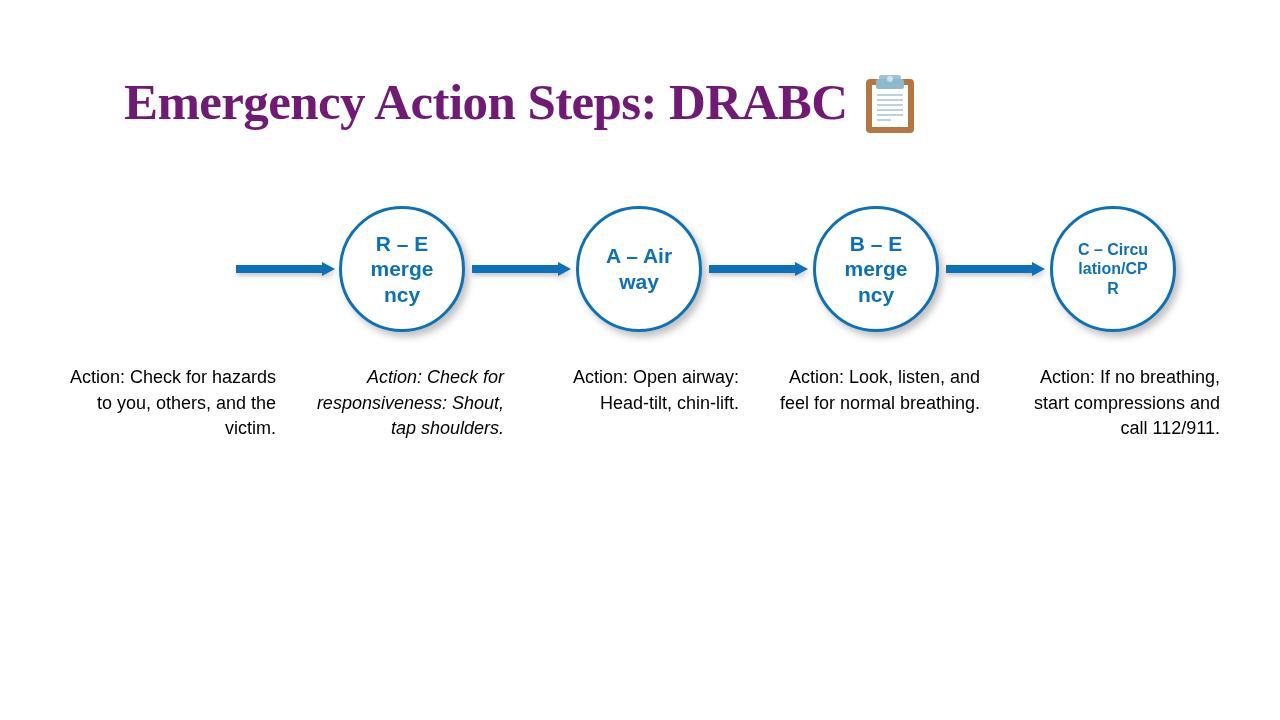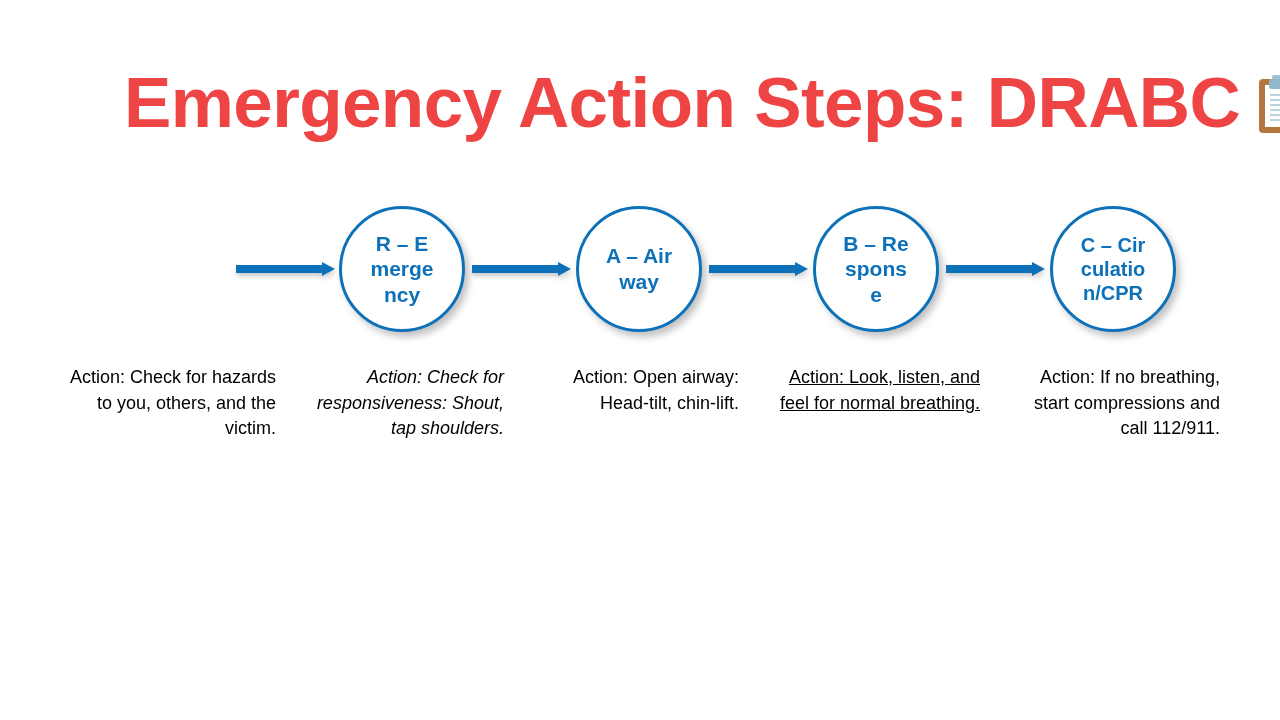--- a/index.html
+++ b/index.html
@@ -27,24 +27,24 @@
   #title-row {
     position: absolute;
     left: 124px;
     top: 62px;
     height: 80px;
     display: flex;
     align-items: center;
     white-space: nowrap;
   }
   #title-text {
-    font-family: Liberation Sans, sans-serif;
-    font-size: 71px;
+    font-family: Liberation Serif, serif;
+    font-size: 51px;
     font-weight: bold;
-    color: #ef4444;
+    color: #701a75;
     letter-spacing: -0.6px;
     line-height: 1;
   }
   #title-emoji {
     margin-left: 16px;
     width: 54px;
     height: 62px;
     display: inline-block;
     flex: none;
     position: relative;
@@ -81,21 +81,21 @@
     color: #0c71b9;
     line-height: 1.22;
     text-align: center;
     width: 68px;
     word-break: break-all;
     overflow-wrap: anywhere;
     hyphens: none;
   }
   .node.wide .node-label {
     width: 74px;
-    font-size: 20px;
+    font-size: 16px;
     line-height: 1.2;
   }
 
   
   .arrow {
     position: absolute;
     top: 62px;
     height: 14px;
   }
   .arrow .shaft {
@@ -181,35 +181,35 @@
     <div class="node" style="left:576px;">
       <span class="node-label">A – Airway</span>
     </div>
 
     <div class="arrow" style="left:709px; width:99px;">
       <div class="shaft" style="width:86px;"></div>
       <div class="head" style="left:86px;"></div>
     </div>
 
     <div class="node" style="left:813px;">
-      <span class="node-label">B – Response</span>
+      <span class="node-label">B – Emergency</span>
     </div>
 
     <div class="arrow" style="left:946px; width:99px;">
       <div class="shaft" style="width:86px;"></div>
       <div class="head" style="left:86px;"></div>
     </div>
 
     <div class="node wide" style="left:1050px;">
       <span class="node-label">C – Circulation/CPR</span>
     </div>
 
   </div>
 
   <div id="captions">
     <div class="caption" style="left:56px; width:220px;">Action: Check for hazards to you, others, and the victim.</div>
     <div class="caption" style="left:300px; width:204px;font-style:italic;">Action: Check for responsiveness: Shout, tap shoulders.</div>
     <div class="caption" style="left:539px; width:200px;">Action: Open airway: Head-tilt, chin-lift.</div>
-    <div class="caption" style="left:772px; width:208px;text-decoration:underline;">Action: Look, listen, and feel for normal breathing.</div>
+    <div class="caption" style="left:772px; width:208px;">Action: Look, listen, and feel for normal breathing.</div>
     <div class="caption" style="left:1006px; width:214px;">Action: If no breathing, start compressions and call 112/911.</div>
   </div>
 
 </div>
 
 </body></html>

